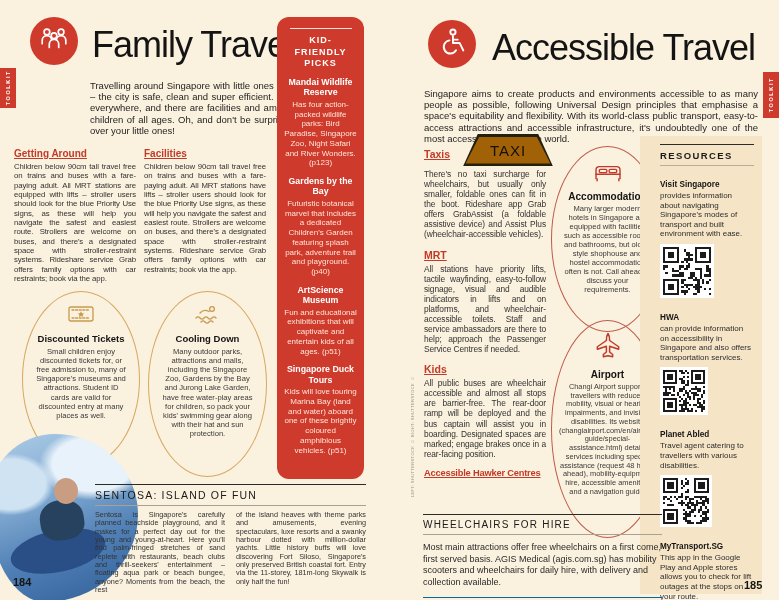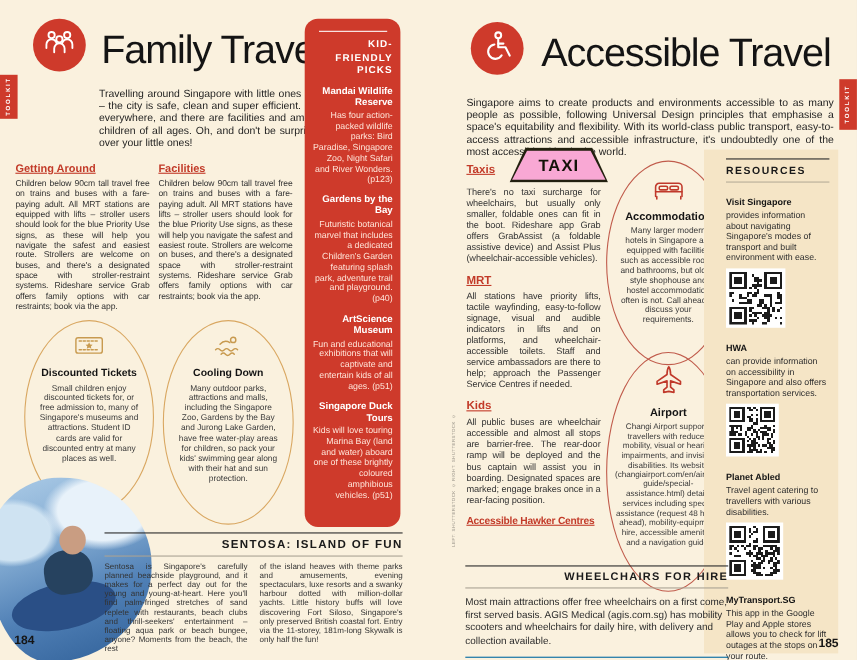--- a/index.html
+++ b/index.html
@@ -15,30 +15,30 @@
     display:flex;align-items:center;justify-content:center;}
   .page-title{font-size:36px;letter-spacing:-1px;color:#141414;font-weight:500;white-space:nowrap;}
   .intro{font-size:9.5px;line-height:1.18;color:#1e1e1e;text-align:justify;font-weight:500;}
   .sec-h{color:#C23A28;font-weight:bold;font-size:10px;margin:0 0 3px 0;white-space:nowrap;text-decoration:underline;}
   .sec-b{font-size:7.8px;line-height:1.2;text-align:justify;letter-spacing:-0.1px;color:#333;margin:0 0 9px 0;}
   .toolkit-tab{background:#CE3A2B;color:#fff;display:flex;align-items:center;justify-content:center;}
   .toolkit-tab span{writing-mode:vertical-rl;transform:rotate(180deg);
     font-size:5.5px;font-weight:bold;letter-spacing:1.6px;}
   .pagenum{font-size:11px;font-weight:bold;color:#151515;margin-top:12px;}
   .ruled-box{border-top:1.6px solid #2a2a2a;}
-  .ruled-box .rb-title{font-size:10.5px;font-weight:bold;letter-spacing:1.2px;color:#1a1a1a;
-    padding:4px 0 4px 0;text-align:right;}
+  .ruled-box .rb-title{font-size:10.5px;font-weight:normal;letter-spacing:1.2px;color:#1a1a1a;
+    padding:4px 0 4px 0;}
   .thin-rule{border:0;border-top:1px solid #a9a294;margin:0 0 5px 0;}
   
   .bubble{border:1.5px solid #D9A761;border-radius:50%;text-align:center;
     display:flex;flex-direction:column;align-items:center;box-sizing:border-box;}
   .bubble .b-icon{margin-top:11px;}
   .bubble .b-h{font-size:9.5px;font-weight:bold;color:#141414;margin:4px 0 3px 0;}
   .bubble .b-b{font-size:7.6px;line-height:1.2;color:#3a3a3a;padding:0 13px;}
-  .picks{background:#CE3A2B;border-radius:12px;color:#fff;text-align:right;
+  .picks{background:#CE3A2B;border-radius:12px;color:#fff;text-align:center;
     padding:9px 7px;box-sizing:border-box;}
   .picks .p-rule{border:0;border-top:1px solid rgba(255,255,255,.85);width:62px;margin:2px auto 6px auto;}
   .picks .p-title{font-size:9px;font-weight:bold;letter-spacing:1px;line-height:1.3;margin-bottom:7px;}
   .picks .p-name{font-size:8.8px;font-weight:bold;line-height:1.18;margin-bottom:2px;}
   .picks .p-desc{font-size:8px;line-height:1.22;color:#FFE4D8;margin-bottom:8px;}
   .sentosa-cols{display:flex;gap:11px;}
   .sentosa-cols div{flex:1;font-size:7.3px;line-height:1.14;color:#333;text-align:justify;}
   .photo{left:-12px;top:434px;width:150px;height:168px;
     border-radius:45% 55% 62% 38% / 40% 48% 52% 60%;overflow:hidden;
     background:
@@ -48,24 +48,24 @@
   .photo-board{position:absolute;left:22px;top:96px;width:96px;height:42px;border-radius:50%;
     background:#2a4f86;transform:rotate(-12deg);}
   .photo-body{position:absolute;left:52px;top:66px;width:44px;height:40px;border-radius:45% 45% 40% 40%;
     background:#26425f;transform:rotate(-8deg);}
   .photo-head{position:absolute;left:66px;top:44px;width:24px;height:26px;border-radius:50%;
     background:#c99d82;}
   
   .taxi-outer{width:112px;height:32px;background:#23200f;
     clip-path:polygon(10% 100%,23% 0,77% 0,90% 100%);
     display:flex;align-items:center;justify-content:center;}
-  .taxi-inner{width:106px;height:27px;background:#f9a8d4;
+  .taxi-inner{width:106px;height:27px;background:#a16207;
     clip-path:polygon(10% 100%,23% 0,77% 0,90% 100%);
     display:flex;align-items:center;justify-content:center;
-    font-weight:bold;font-size:15px;letter-spacing:1px;color:#141108;}
+    font-weight:normal;font-size:15px;letter-spacing:1px;color:#141108;}
   .oval{border:1.5px solid #C05B4B;border-radius:50%;text-align:center;
     display:flex;flex-direction:column;align-items:center;box-sizing:border-box;}
   .oval .o-h{font-size:10px;font-weight:bold;color:#141414;margin:4px 0 3px 0;}
   .oval .o-b{font-size:7.6px;line-height:1.18;color:#3a3a3a;padding:0 11px;}
   .resources{background:#F5E5C6;box-sizing:border-box;padding:8px 8px;}
   .resources .r-title{border-top:1.4px solid #2a2a2a;padding-top:5px;
     font-size:9.5px;font-weight:bold;letter-spacing:1.4px;color:#1a1a1a;padding-bottom:4px;
     border-bottom:1px solid #b7ad98;margin-bottom:7px;}
   .resources .r-name{font-size:8.2px;font-weight:bold;color:#141414;line-height:1.2;}
   .resources .r-body{font-size:8px;line-height:1.2;color:#2e2e2e;margin-bottom:5px;}

